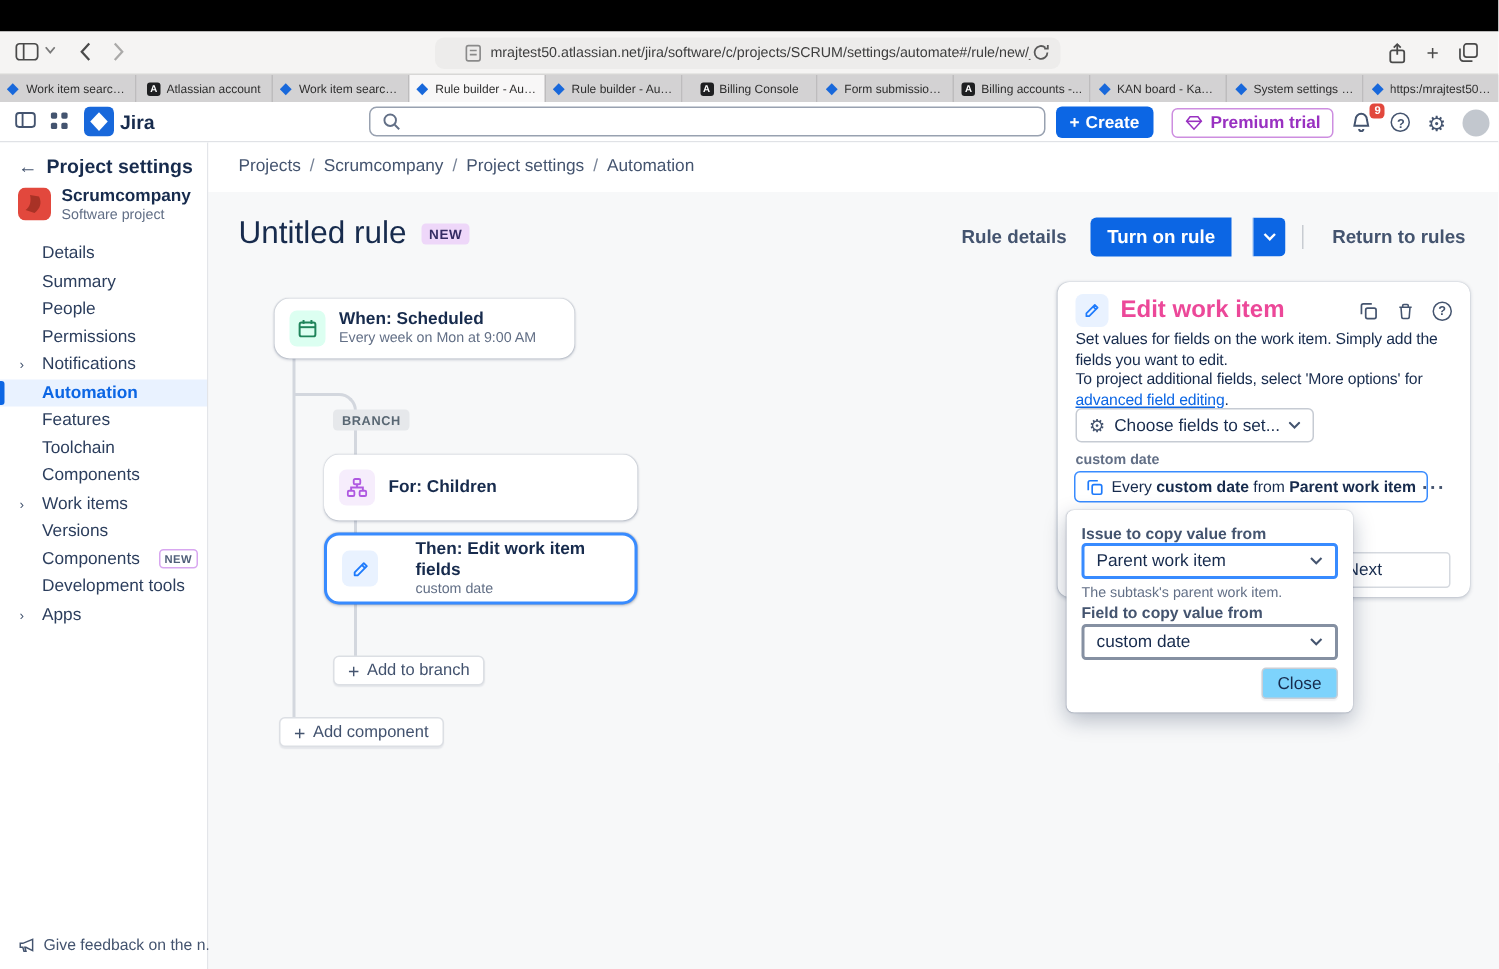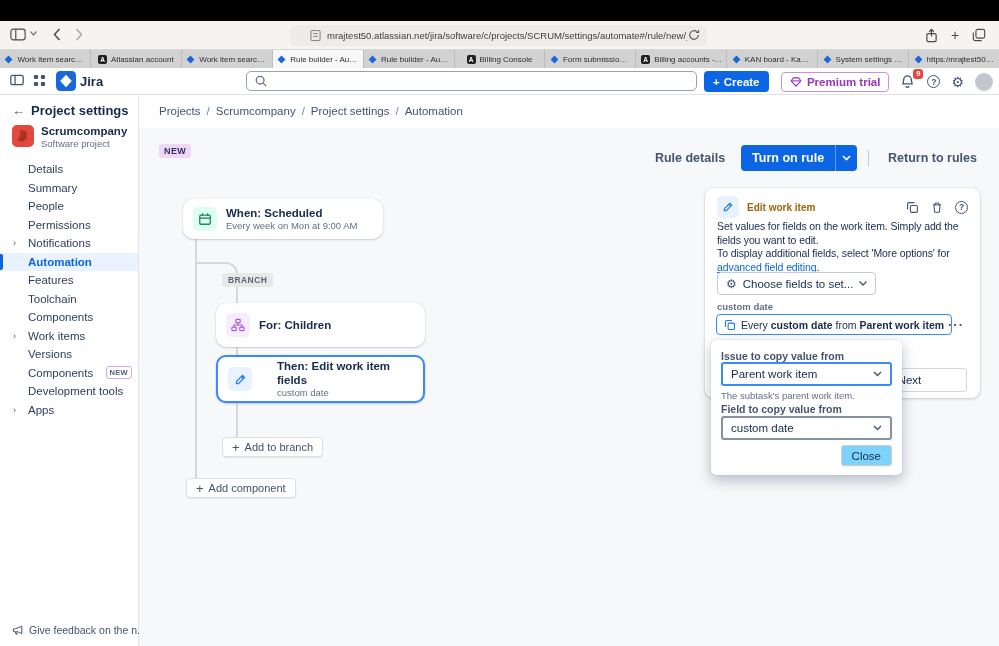--- a/index.html
+++ b/index.html
@@ -64,21 +64,21 @@
   
   .crumb-band { position:absolute; top:0; left:0; right:0; height:33px; background:#fff; }
   .crumbs { position:absolute; left:20px; top:10px; display:flex; gap:6px; font-size:11.5px; color:#44546F; }
   .crumbs .sep { color:#758195; }
   .crumbs span[data-interactable="true"] { cursor:pointer; }
   .title-row { position:absolute; left:20px; top:49px; display:flex; align-items:center; gap:10px; }
   .page-title { font-size:21px; font-weight:500; color:#172B4D; font-family:"Liberation Sans",sans-serif; }
   .title-badge { background:#EED7F9; color:#352C63; font-size:9px; font-weight:bold; border-radius:3px; padding:2px 5px; letter-spacing:.4px; }
   .actions { position:absolute; right:14px; top:50px; display:flex; align-items:center; gap:8px; height:26px; }
   .btn-subtle { font-size:12.5px; font-weight:bold; color:#44546F; padding:4px 8px; border-radius:4px; cursor:pointer; white-space:nowrap; }
-  .split-btn { display:flex; height:26px; cursor:pointer; }
+  .split-btn { display:flex; height:26px; cursor:pointer;gap:14px; }
   .split-main { background:#0C66E4; color:#fff; font-size:12.5px; font-weight:bold; display:flex; align-items:center; padding:0 11px; border-radius:4px 0 0 4px; }
   .split-chev { background:#0C66E4; width:22px; border-left:1px solid rgba(255,255,255,.38); border-radius:0 4px 4px 0; display:flex; align-items:center; justify-content:center; }
   .v-div { width:1px; height:16px; background:#C8CCD2; margin:0 3px; }
 
   
   .line-trunk { position:absolute; left:56px; top:144px; height:240px; border-left:2px solid #D3D7DE; }
   .line-branch { position:absolute; left:56px; top:167px; width:43px; height:176px; border-top:2px solid #D3D7DE; border-right:2px solid #D3D7DE; border-top-right-radius:12px; }
   .branch-pill { position:absolute; left:83px; top:178px; background:#E6E8EB; color:#596773; font-size:8.5px; font-weight:bold; letter-spacing:.4px; border-radius:3px; padding:2px 6px; z-index:2; }
   .fcard { position:absolute; background:#fff; border-radius:10px; box-shadow:0 1px 2px rgba(9,30,66,.18), 0 0 1px rgba(9,30,66,.2); display:flex; align-items:center; gap:9px; padding:0 10px; z-index:2; cursor:pointer; }
   .fcard.selected { border:2px solid #388BFF;gap:25px; }
@@ -87,21 +87,21 @@
   .fico.purple { background:#F6EDFC; }
   .fico.blue { background:#E9F2FF; }
   .fcard-title { font-size:11.5px; font-weight:bold; color:#172B4D; line-height:14px; }
   .fcard-sub { font-size:9.5px; color:#626F86; line-height:12px; }
   .add-btn { position:absolute; background:#fff; border:1px solid #DCDFE4; border-radius:4px; box-shadow:0 1px 1px rgba(9,30,66,.08); font-size:11px; color:#42526E; display:flex; align-items:center; gap:5px; padding:0 9px; height:20px; cursor:pointer; z-index:2; white-space:nowrap; }
   .plus-g { font-size:13px; color:#44546F; line-height:1; }
 
   
   .panel { position:absolute; left:566px; top:93px; width:275px; height:210px; background:#fff; border-radius:8px; box-shadow:0 1px 3px rgba(9,30,66,.2), 0 0 1px rgba(9,30,66,.25); z-index:5; }
   .panel-head { position:absolute; left:12px; right:12px; top:8px; display:flex; align-items:center; gap:8px; }
-  .panel-title { font-size:10px; font-weight:bold; color:#a16207; }
+  .panel-title { font-size:16px; font-weight:bold; color:#ec4899; }
   .panel-tools { margin-left:auto; display:flex; align-items:center; gap:12px; color:#44546F; }
   .panel-desc { position:absolute; left:12px; top:32px; width:252px; font-size:10.5px; color:#172B4D; line-height:13.5px; letter-spacing:-.1px; }
   .link { color:#0C66E4; text-decoration:underline; cursor:pointer; }
   .choose-btn { position:absolute; left:12px; top:84px; height:23px; border:1px solid #C6CBD3; border-radius:4px; background:#fff; display:flex; align-items:center; gap:6px; font-size:11.5px; color:#172B4D; padding:0 8px; cursor:pointer; }
   .field-label { position:absolute; left:12px; top:113px; font-size:9.5px; font-weight:bold; color:#626F86; }
   .copy-chip { position:absolute; left:11px; top:126px; height:21px; border:1.5px solid #388BFF; border-radius:4px; background:#fff; display:flex; align-items:center; gap:5px; font-size:10.5px; color:#172B4D; padding:0 7px; cursor:pointer; white-space:nowrap; }
   .chip-b { font-weight:bold; }
   .dots-menu { position:absolute; left:243px; top:126px; font-size:13px; font-weight:bold; color:#44546F; letter-spacing:1px; cursor:pointer; line-height:21px; }
   .next-btn { position:absolute; left:147px; top:180px; width:115px; height:24px; background:#fff; border:1px solid #D5D9DF; border-radius:3px; font-size:11.5px; color:#172B4D; display:flex; align-items:center; justify-content:center; cursor:pointer; z-index:6; }
 
@@ -373,20 +373,21 @@
         <span data-interactable="true">Projects</span>
           <span class="sep" data-interactable="false">/</span>
         <span data-interactable="true">Scrumcompany</span>
           <span class="sep" data-interactable="false">/</span>
         <span data-interactable="true">Project settings</span>
           <span class="sep" data-interactable="false">/</span>
         <span data-interactable="true">Automation</span>
       </div>
 
       <div class="title-row">
+        <span class="page-title" data-interactable="true">Untitled rule</span>
         <span class="title-badge" data-interactable="false">NEW</span>
       </div>
       <div class="actions">
         <span class="btn-subtle" data-interactable="true">Rule details</span>
         <span class="split-btn" data-interactable="true">
           <span class="split-main" data-interactable="true">Turn on rule</span>
           <span class="split-chev" data-interactable="true">
             <svg width="9" height="6" viewBox="0 0 9 6" fill="none" stroke="#fff" stroke-width="1.6">
                 <polyline points="1,1 4.5,4.5 8,1"></polyline>
               </svg>
@@ -472,21 +473,21 @@
                   <line x1="2.5" y1="4.5" x2="13.5" y2="4.5"></line>
                   <path d="M5.5 4.5 V3 a1 1 0 0 1 1 -1 h3 a1 1 0 0 1 1 1 v1.5"></path>
                   <path d="M4 4.5 l.7 9 a1 1 0 0 0 1 .9 h4.6 a1 1 0 0 0 1 -.9 l.7 -9"></path>
                 </svg>
             </span>
             <span class="help-circle" style="width:13px;height:13px;" data-interactable="true">?</span>
           </span>
         </div>
         <div class="panel-desc" data-interactable="false">
           <span data-interactable="false">Set values for fields on the work item. Simply add the fields you want to edit.</span><br>
-          <span data-interactable="false">To display additional fields, select 'More options' for </span><span class="link" data-interactable="true">advanced field editing</span><span data-interactable="false">.</span>
+          <span data-interactable="false">To project additional fields, select 'More options' for </span><span class="link" data-interactable="true">advanced field editing</span><span data-interactable="false">.</span>
         </div>
         <div class="choose-btn" data-interactable="true">
           <span class="gear-txt" style="font-size:12px;" data-interactable="false">⚙</span>
           <span data-interactable="false">Choose fields to set...</span>
           <svg width="8" height="5" viewBox="0 0 8 5" fill="none" stroke="#44546F" stroke-width="1.3" data-interactable="false">
               <polyline points="0.5,0.5 4,4 7.5,0.5"></polyline>
             </svg>
         </div>
         <div class="field-label" data-interactable="false">custom date</div>
         <div class="copy-chip" data-interactable="true">

